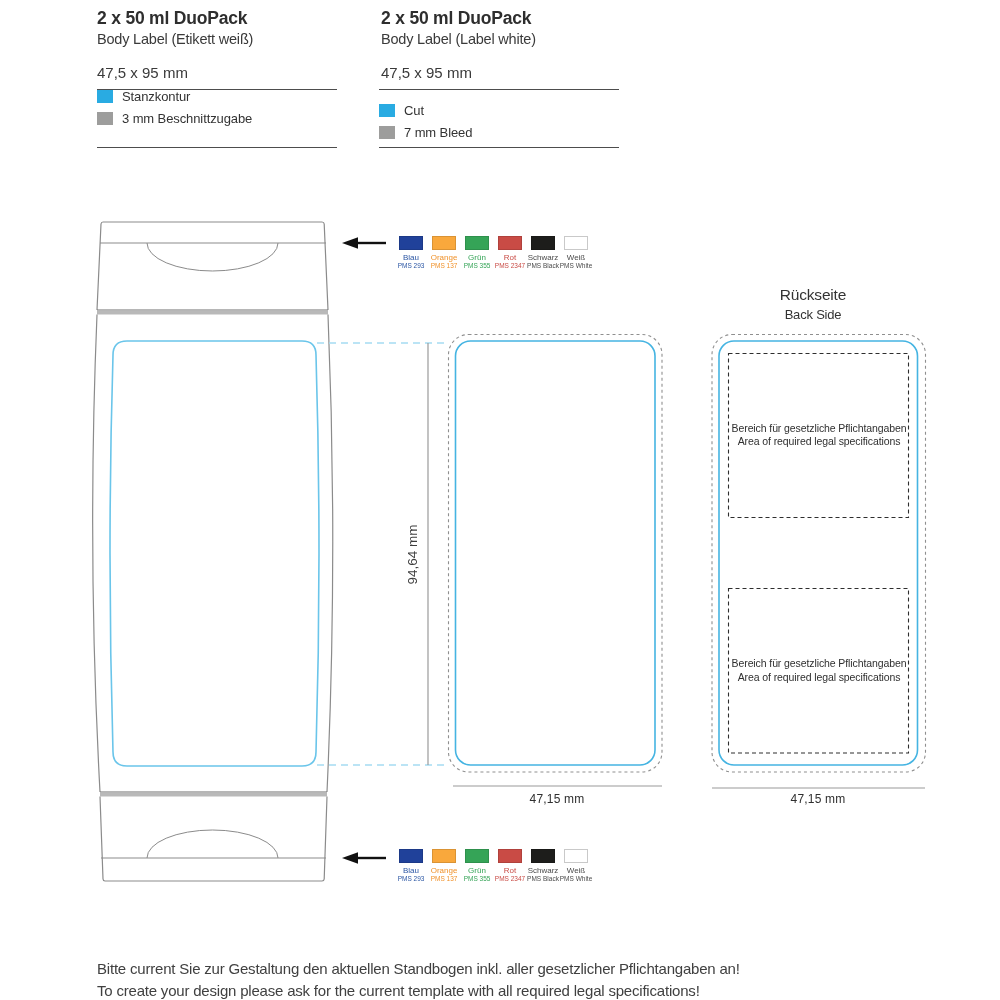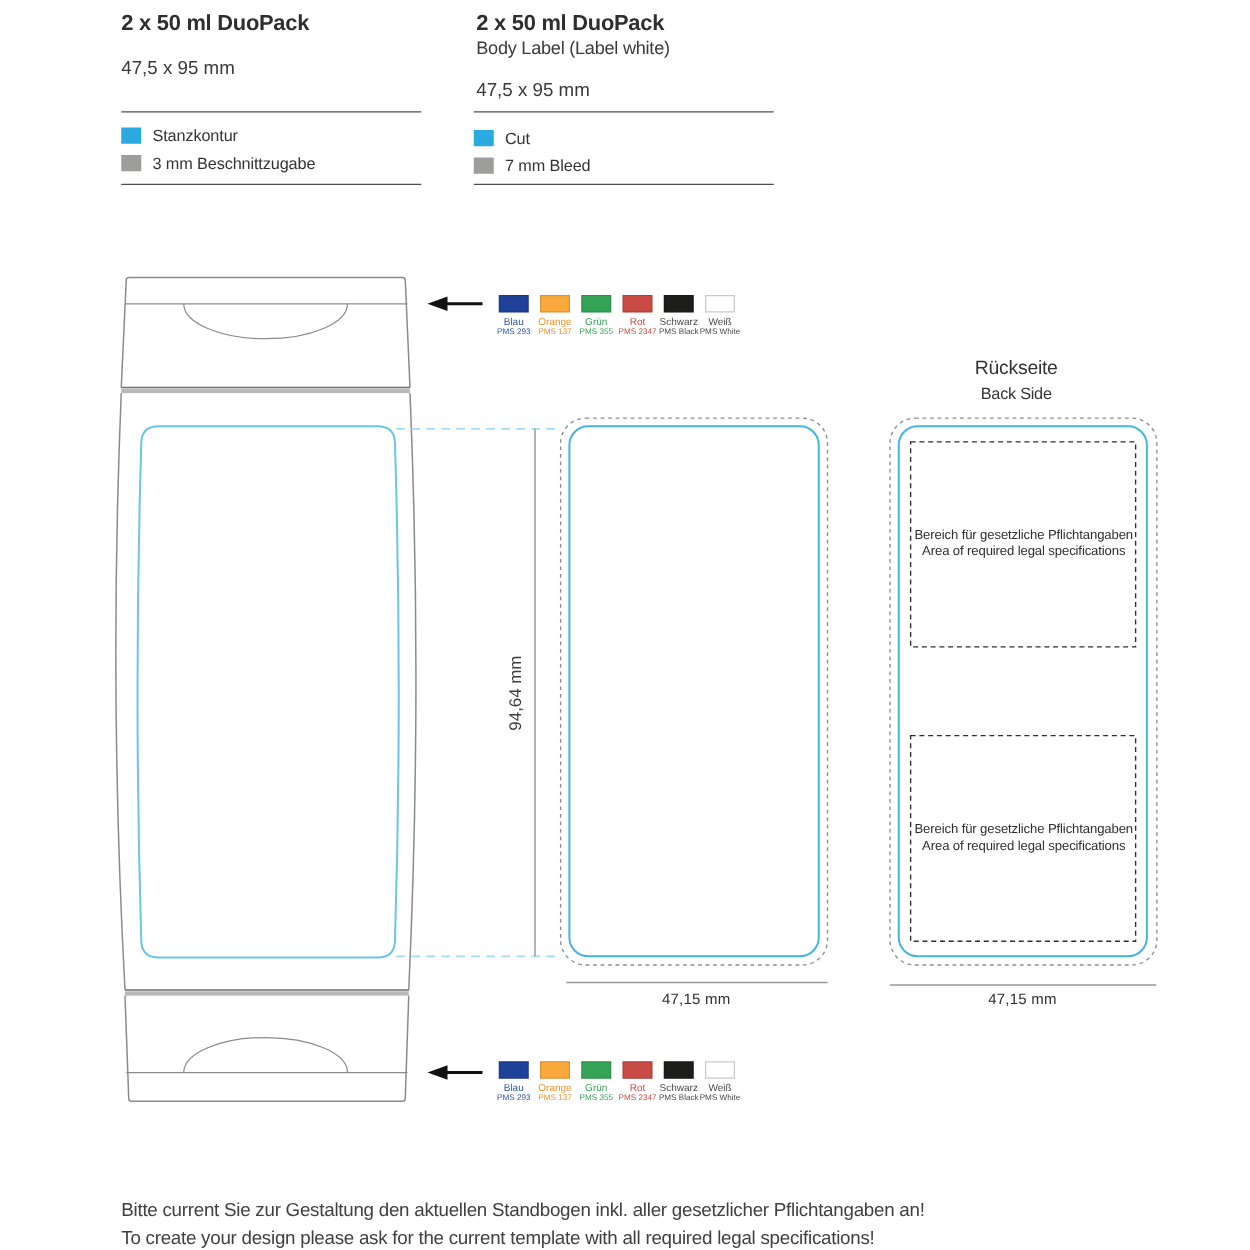--- a/index.html
+++ b/index.html
@@ -81,24 +81,25 @@
       <polygon points="342,243 358,237.2 358,248.8" fill="#111"></polygon>
     </g>
     <g>
       <path d="M356,858 L386,858" stroke="#111" stroke-width="2.4"></path>
       <polygon points="342,858 358,852.2 358,863.8" fill="#111"></polygon>
     </g>
   </svg>
 
   <div class="abs" style="left:97px;top:8px;width:260px;">
     <div class="hdr-title">2 x 50 ml DuoPack</div>
+    <div class="hdr-sub">Body Label (Etikett weiß)</div>
     <div class="hdr-size" style="margin-top:17px;">47,5 x 95 mm</div>
   </div>
   <div class="abs rule" style="left:97px;top:89px;width:240px;"></div>
-  <div class="abs" style="left:97px;top:101px;width:240px;">
+  <div class="abs" style="left:97px;top:89px;width:240px;">
     <div class="legend-row">
       <span class="chip" style="background: rgb(41, 171, 226);"></span>
       <span class="legend-label">Stanzkontur</span>
     </div>
     <div class="legend-row">
       <span class="chip" style="background: rgb(157, 157, 156);"></span>
       <span class="legend-label">3 mm Beschnittzugabe</span>
     </div>
   </div>
   <div class="abs rule" style="left:97px;top:147px;width:240px;"></div>

